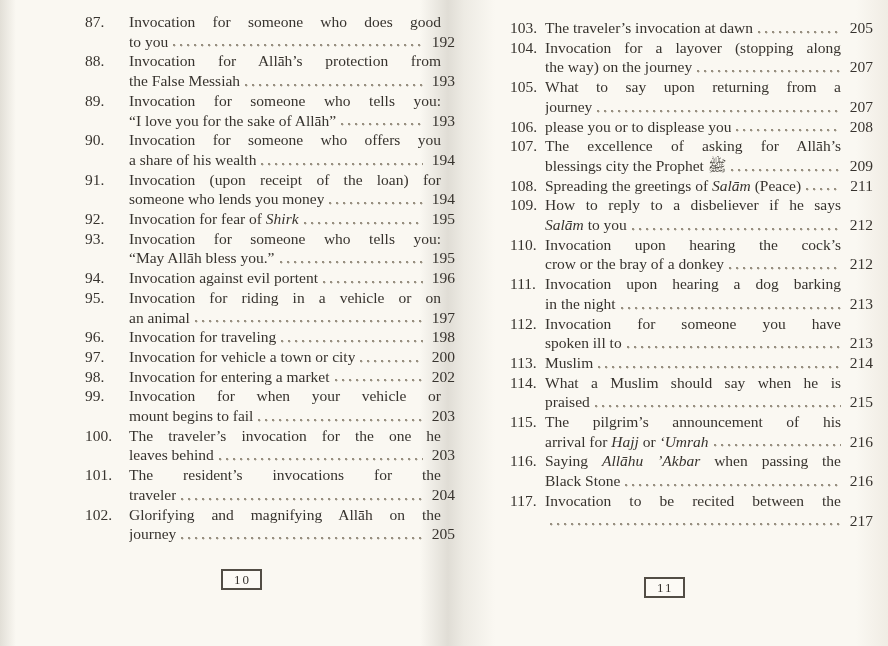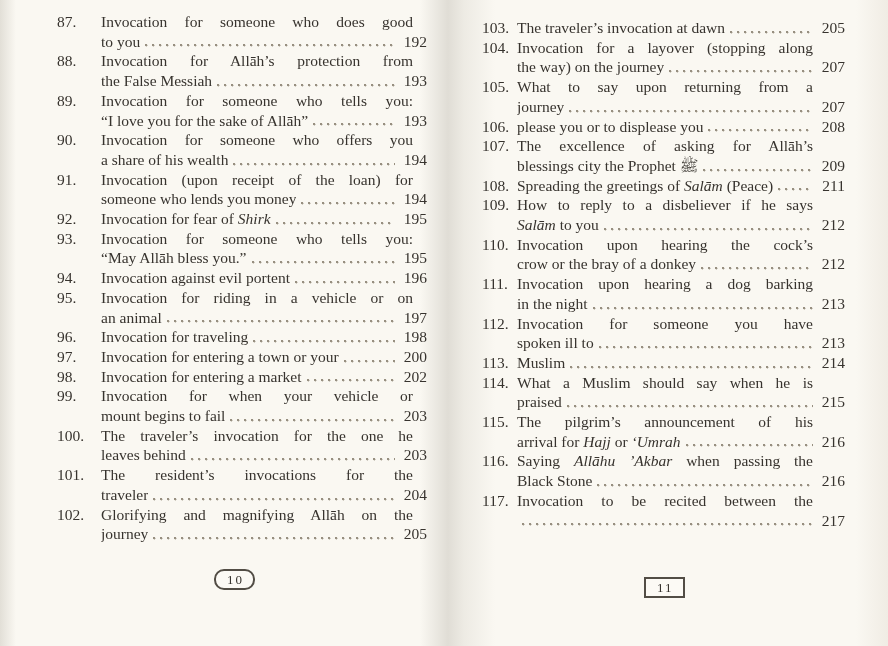--- a/index.html
+++ b/index.html
@@ -6,21 +6,21 @@
   .scan{
     position:relative;width:888px;height:646px;overflow:hidden;
     font-family:"Liberation Serif","DejaVu Serif",serif;
     color:#37332e;
     background-color:#faf8f2;
     background-image:
       linear-gradient(90deg,#e2dfd7 0px,rgba(226,223,215,0) 16px),
       linear-gradient(90deg,rgba(205,201,192,0) 420px,rgba(198,194,185,0.50) 448px,rgba(214,210,201,0.35) 464px,rgba(250,248,242,0) 495px),
       linear-gradient(90deg,rgba(244,240,232,0) 856px,#f0ece4 888px);
   }
-  .page-col{position:absolute;}
+  .page-col{position:absolute;margin-left:28px;}
   .left-col{left:57px;top:12px;width:370px;}
   .right-col{left:482px;top:18px;width:363px;}
   .entry{display:flex;line-height:19.7px;font-size:15.5px;}
   .enum{flex:none;}
   .left-col .enum{width:44px;}
   .right-col .enum{width:35px;}
   .ebody{flex:1;min-width:0;}
   .wline{text-align:justify;text-align-last:justify;}
   .left-col .wline{padding-right:14px;}
   .right-col .wline{padding-right:32px;}
@@ -31,21 +31,21 @@
     margin:0 4px 4px 5px;
     background-image:radial-gradient(circle at 1.2px 1.2px,#978f80 1.1px,rgba(0,0,0,0) 1.5px);
     background-size:7px 3px;background-repeat:repeat-x;
   }
   .pg{flex:none;min-width:28px;text-align:right;}
   i{font-style:italic;}
   .pagebox{
     position:absolute;border:2px solid #524d45;background:#fcfaf5;
     font-size:13px;letter-spacing:2px;line-height:15px;padding:1px 9px 1px 11px;
   }
-  .pagebox.left{left:214px;top:569px;border-radius:10px;}
+  .pagebox.left{left:221px;top:569px;}
   .pagebox.right{left:644px;top:577px;}
 </style>
 </head>
 <body>
 
 <div class="scan">
   <div class="page-col left-col">
     <div>
         <div class="entry">
           <span class="enum">87.</span>
@@ -151,21 +151,21 @@
               <span class="t">Invocation for traveling</span>
               <span class="dots"></span>
               <span class="pg">198</span>
             </div>
           </div>
         </div>
         <div class="entry">
           <span class="enum">97.</span>
           <div class="ebody">
             <div class="lline">
-              <span class="t">Invocation for entering a town or your</span>
+              <span class="t">Invocation for vehicle a town or city</span>
               <span class="dots"></span>
               <span class="pg">200</span>
             </div>
           </div>
         </div>
         <div class="entry">
           <span class="enum">98.</span>
           <div class="ebody">
             <div class="lline">
               <span class="t">Invocation for entering a market</span>

